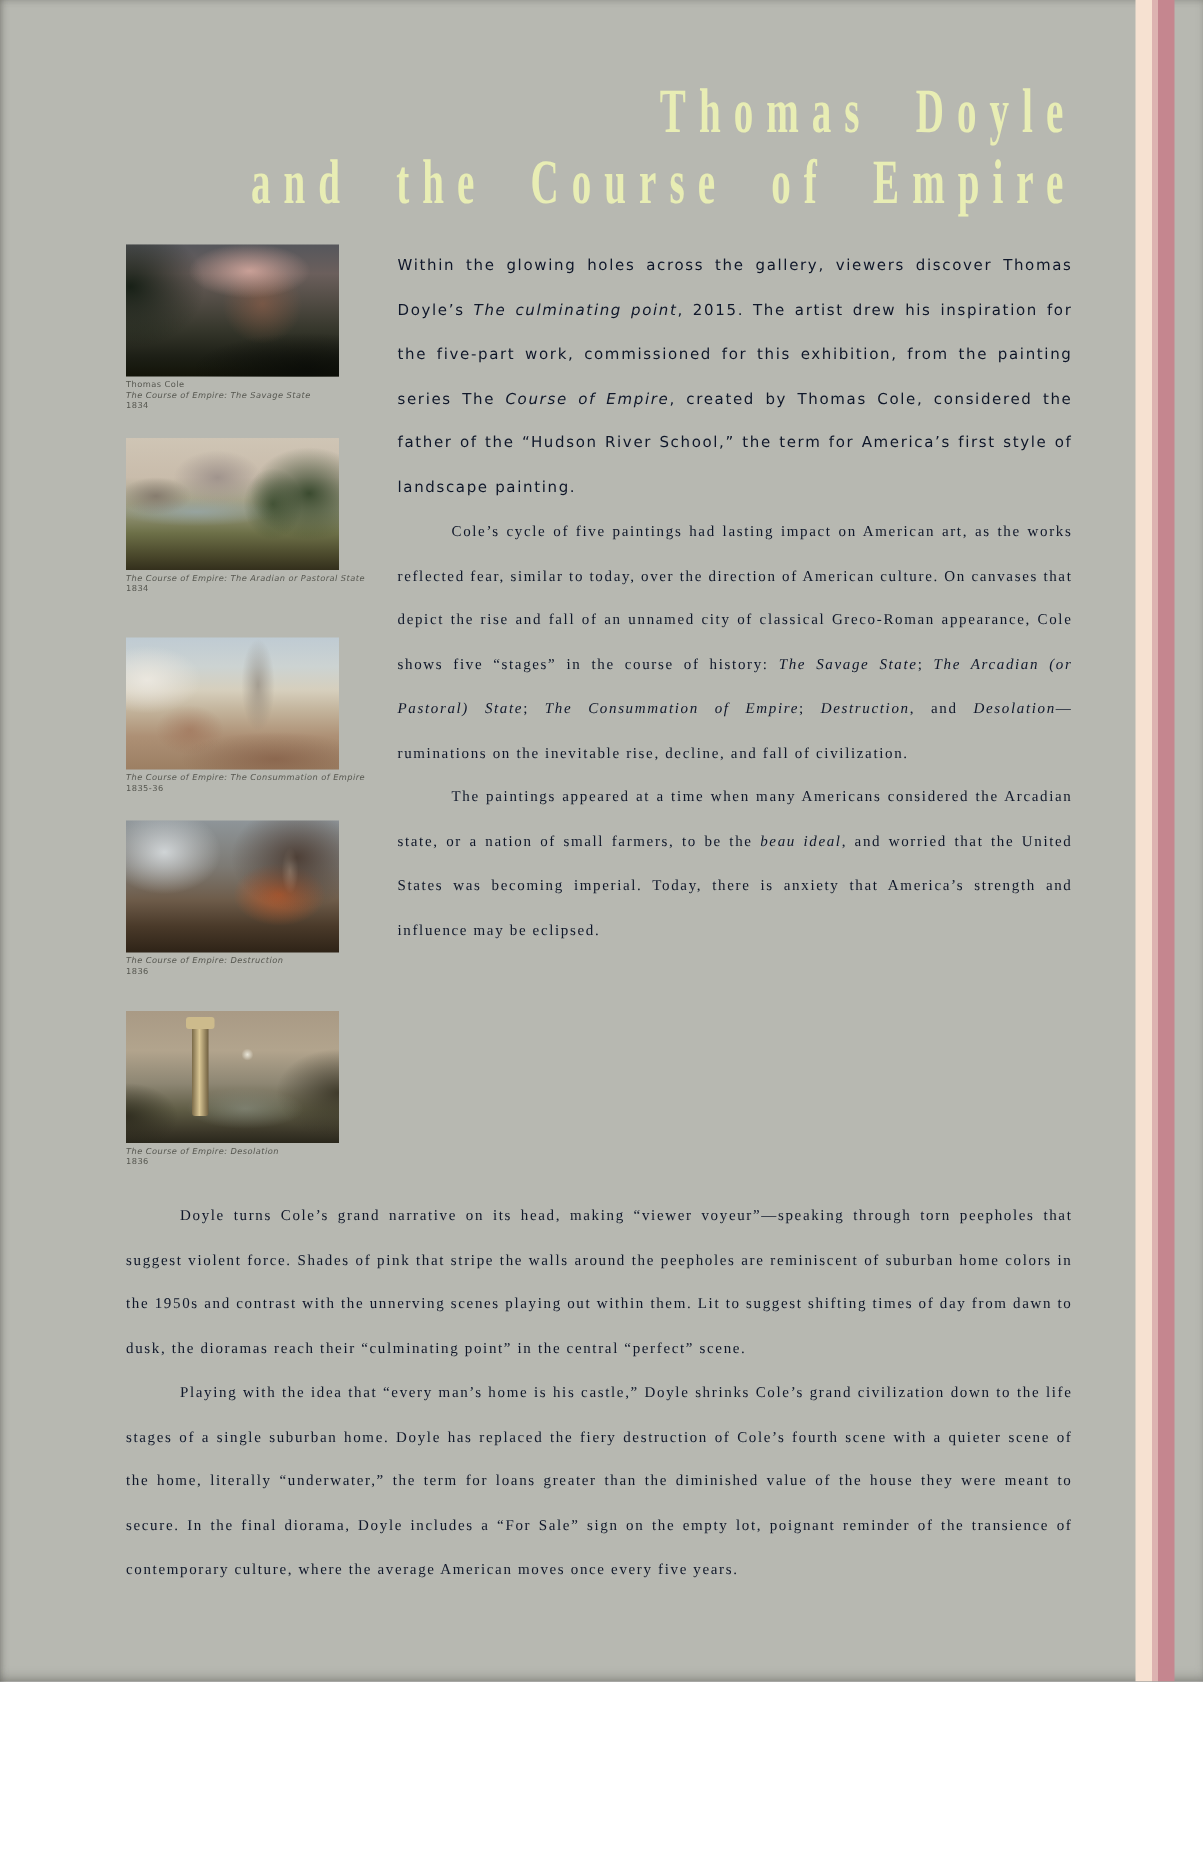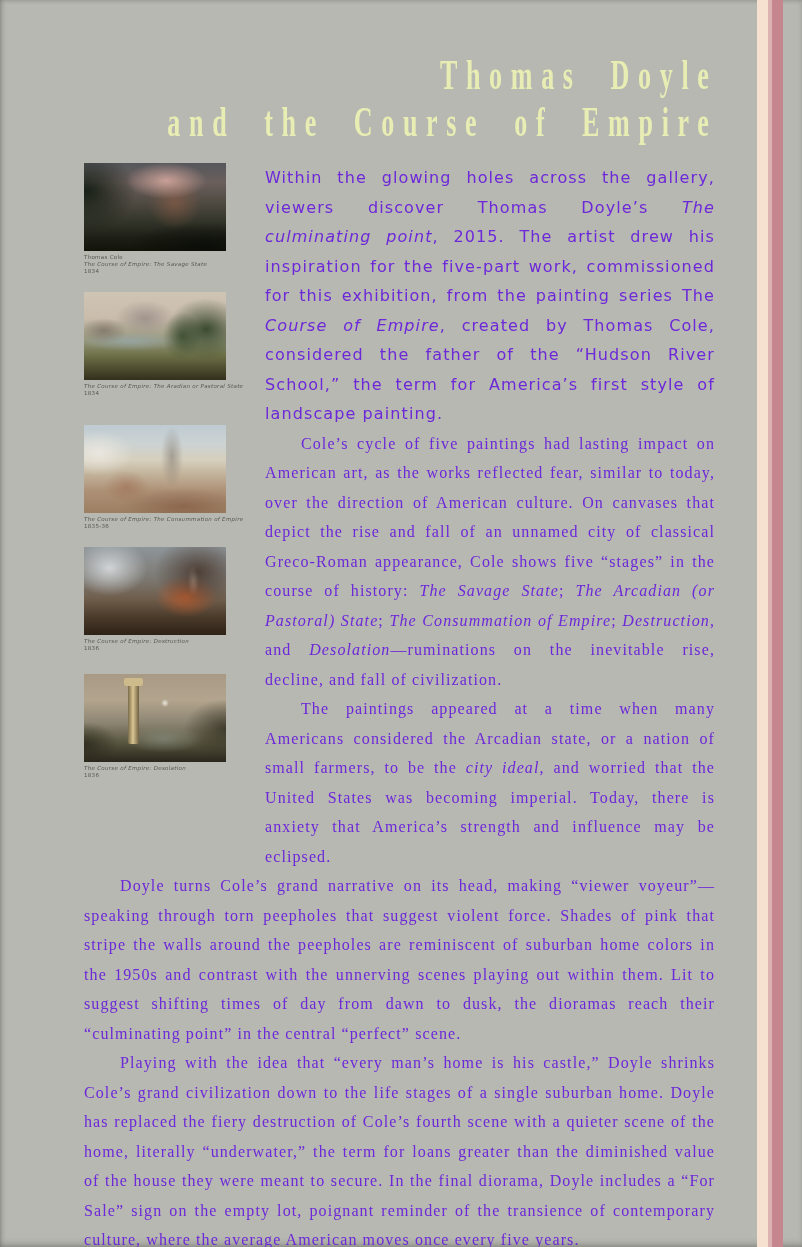--- a/index.html
+++ b/index.html
@@ -1,19 +1,19 @@
 <!DOCTYPE html>
 <html><head>
 <meta charset="utf-8">
 <style>
   html,body { margin:0; padding:0; }
   .page {
     position: relative;
     width: 802px;
-    height: 1247px;
+    height: 1121px;
     background: #b7b8b1;
     overflow: hidden;
     font-family: "DejaVu Sans", sans-serif;
     box-shadow: inset 3px 0 5px -2px rgba(70,70,64,.35),
                 inset 0 -5px 7px -3px rgba(70,70,64,.4),
                 inset 0 3px 4px -2px rgba(70,70,64,.2);
   }
   
   .stripe { position: absolute; top: 0; bottom: 0; }
   .stripe-cream { right: 34px; width: 11px; background: #f6e1d1; }
@@ -105,21 +105,21 @@
   figcaption.cap {
     margin-top: 3px;
     font-size: 5.5px;
     line-height: 7px;
     letter-spacing: .3px;
     color: #565750;
   }
   .cap-title { font-style: italic; white-space: nowrap; }
 
   
-  .body-text { color: #6d28d9; font-size: 16px; line-height: 29.5px; letter-spacing: 1.1px; }
+  .body-text { color: #0f172a; font-size: 10px; line-height: 29.5px; letter-spacing: 1.1px; }
   .body-text p { margin: 0; text-align: justify; }
   .body-text p.indent { text-indent: 36px; font-family: Liberation Serif, serif; }
   .body-text em { font-style: italic; }
   .full { margin-top: 0; }
 </style>
 </head>
 <body>
 
 <div class="page">
 
@@ -176,21 +176,21 @@
             <div class="cap-title">The Course of Empire: Desolation</div>
             <div class="cap-year">1836</div>
           </figcaption>
         </figure>
 
       </div>
 
       <div class="text-col body-text">
           <p class=""><span>Within the glowing holes across the gallery, viewers discover Thomas Doyle’s </span><em>The culminating point</em><span>, 2015. The artist drew his inspiration for the five-part work, commissioned for this exhibition, from the painting series The </span><em>Course of Empire</em><span>, created by Thomas Cole, considered the father of the “Hudson River School,” the term for America’s first style of landscape painting.</span></p>
           <p class="indent"><span>Cole’s cycle of five paintings had lasting impact on American art, as the works reflected fear, similar to today, over the direction of American culture. On canvases that depict the rise and fall of an unnamed city of classical Greco-Roman appearance, Cole shows five “stages” in the course of history: </span><em>The Savage State</em><span>; </span><em>The Arcadian (or Pastoral) State</em><span>; </span><em>The Consummation of Empire</em><span>; </span><em>Destruction</em><span>, and </span><em>Desolation</em><span>—ruminations on the inevitable rise, decline, and fall of civilization.</span></p>
-          <p class="indent"><span>The paintings appeared at a time when many Americans considered the Arcadian state, or a nation of small farmers, to be the </span><em>city ideal</em><span>, and worried that the United States was becoming imperial. Today, there is anxiety that America’s strength and influence may be eclipsed.</span></p>
+          <p class="indent"><span>The paintings appeared at a time when many Americans considered the Arcadian state, or a nation of small farmers, to be the </span><em>beau ideal</em><span>, and worried that the United States was becoming imperial. Today, there is anxiety that America’s strength and influence may be eclipsed.</span></p>
         </div>
     </div>
 
     <div class="full body-text">
         <p class="indent"><span>Doyle turns Cole’s grand narrative on its head, making “viewer voyeur”—speaking through torn peepholes that suggest violent force.  Shades of pink that stripe the walls around the peepholes are reminiscent of suburban home colors in the 1950s and contrast with the unnerving scenes playing out within them. Lit to suggest shifting times of day from dawn to dusk, the dioramas reach their “culminating point” in the central “perfect” scene.</span></p>
         <p class="indent"><span>Playing with the idea that “every man’s home is his castle,” Doyle shrinks Cole’s grand civilization down to the life stages of a single suburban home. Doyle has replaced the fiery destruction of Cole’s fourth scene with a quieter scene of the home, literally “underwater,” the term for loans greater than the diminished value of the house they were meant to secure. In the final diorama, Doyle includes a “For Sale” sign on the empty lot, poignant reminder of the transience of contemporary culture, where the average American moves once every five years.</span></p>
       </div>
   </div>
 
 </div>

